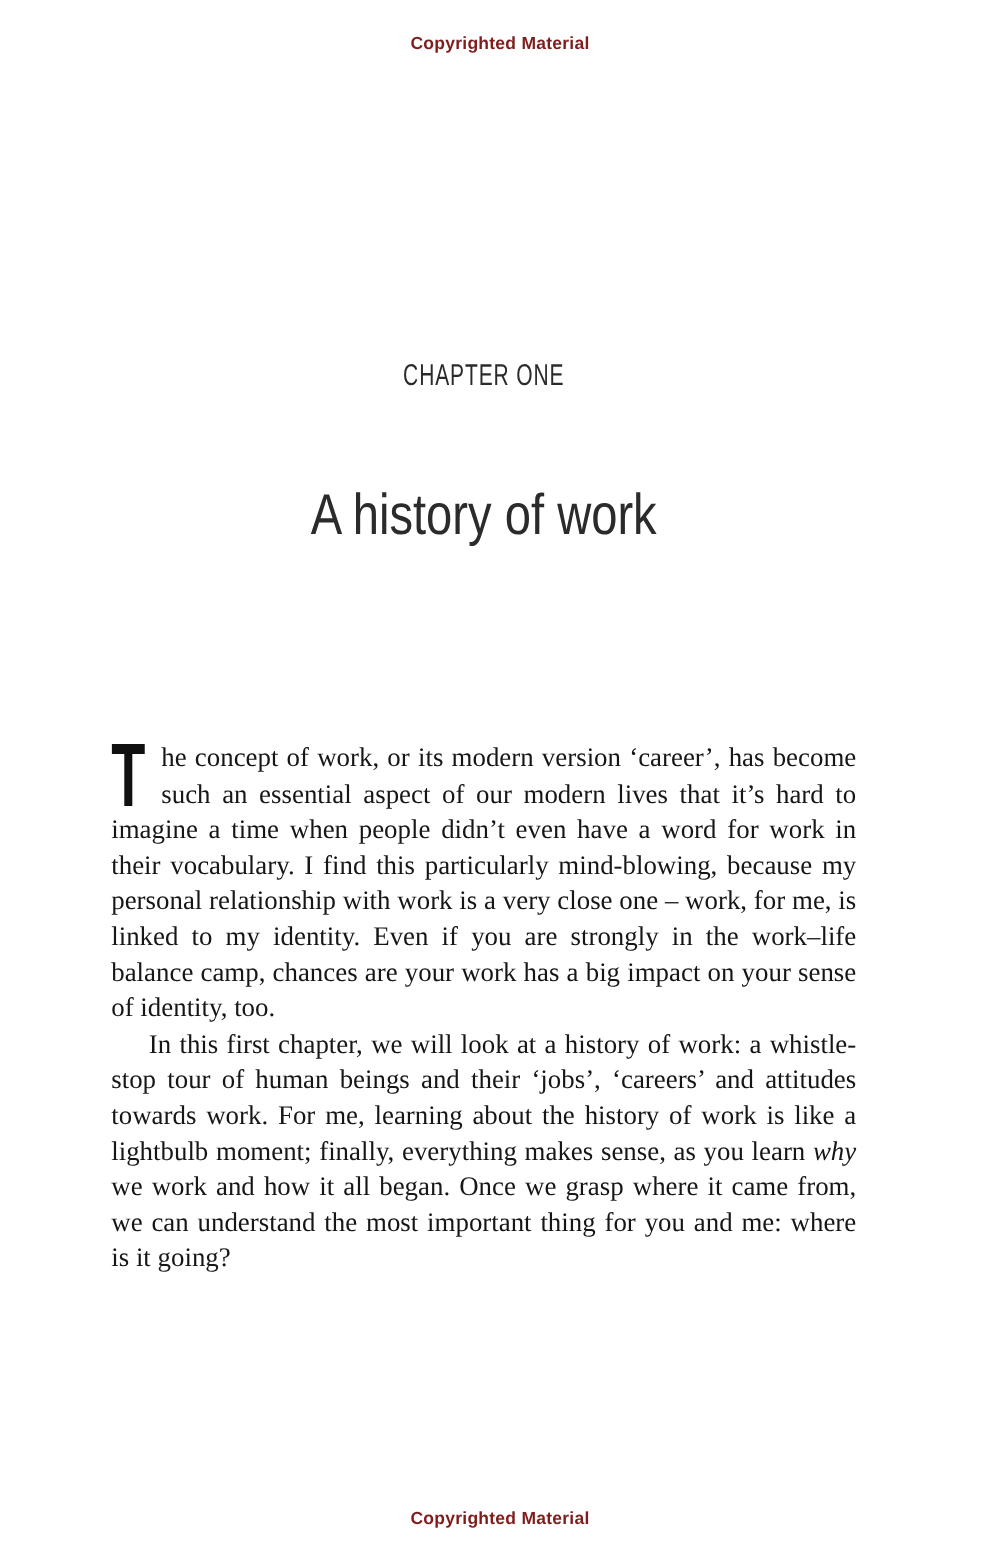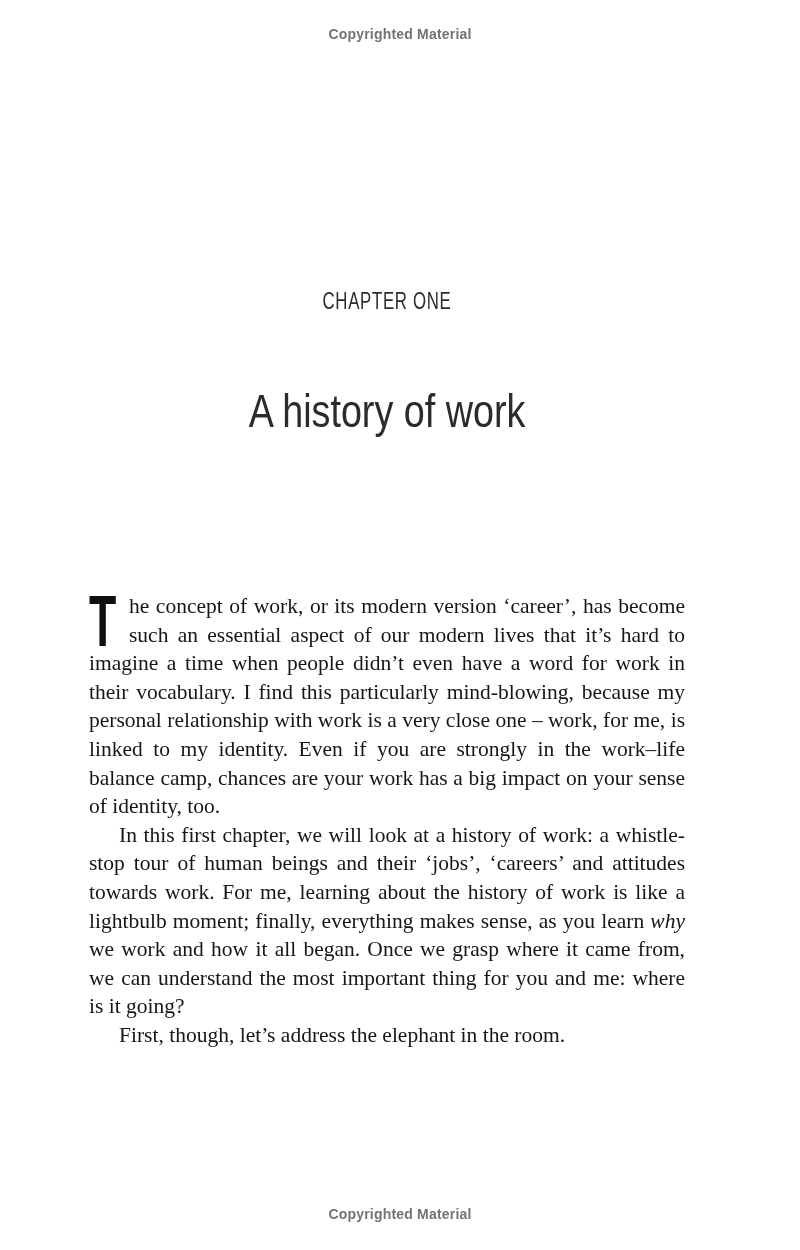--- a/index.html
+++ b/index.html
@@ -13,21 +13,21 @@
   }
   .copyright {
     position: absolute;
     left: 0;
     width: 800px;
     text-align: center;
     font-family: "Liberation Sans", sans-serif;
     font-weight: bold;
     font-size: 14px;
     letter-spacing: 0.2px;
-    color: #737373;
+    color: #7f1d1d;
   }
   .copyright.top { top: 26px; }
   .copyright.bottom { top: 1206px; }
   .chapter-label {
     position: absolute;
     top: 287px;
     left: 89px;
     width: 596px;
     text-align: center;
     font-family: "Liberation Sans", sans-serif;
@@ -90,18 +90,17 @@
 
   <div class="chapter-label">CHAPTER ONE</div>
 
   <h1 class="chapter-title">A history of work</h1>
 
   <div class="body-text">
     <p><span class="drop-cap">T</span><span>he concept of work, or its modern version ‘career’, has become such an essential aspect of our modern lives that it’s hard to imagine a time when people didn’t even have a word for work in their vocabulary. I find this particularly mind-blowing, because my personal relationship with work is a very close one – work, for me, is linked to my identity. Even if you are strongly in the work–life balance camp, chances are your work has a big impact on your sense of identity, too.</span></p>
 
     <p class="indented"><span>In this first chapter, we will look at a history of work: a whistle-stop tour of human beings and their ‘jobs’, ‘careers’ and attitudes towards work. For me, learning about the history of work is like a lightbulb moment; finally, everything makes sense, as you learn </span><span class="italic">why</span><span> we work and how it all began. Once we grasp where it came from, we can understand the most important thing for you and me: where is it going?</span></p>
 
-    <p class="indented">First, though, let’s address the elephant in the room.</p>
   </div>
 
   <div class="copyright bottom">Copyrighted Material</div>
 
 </div>
 
 </body></html>

